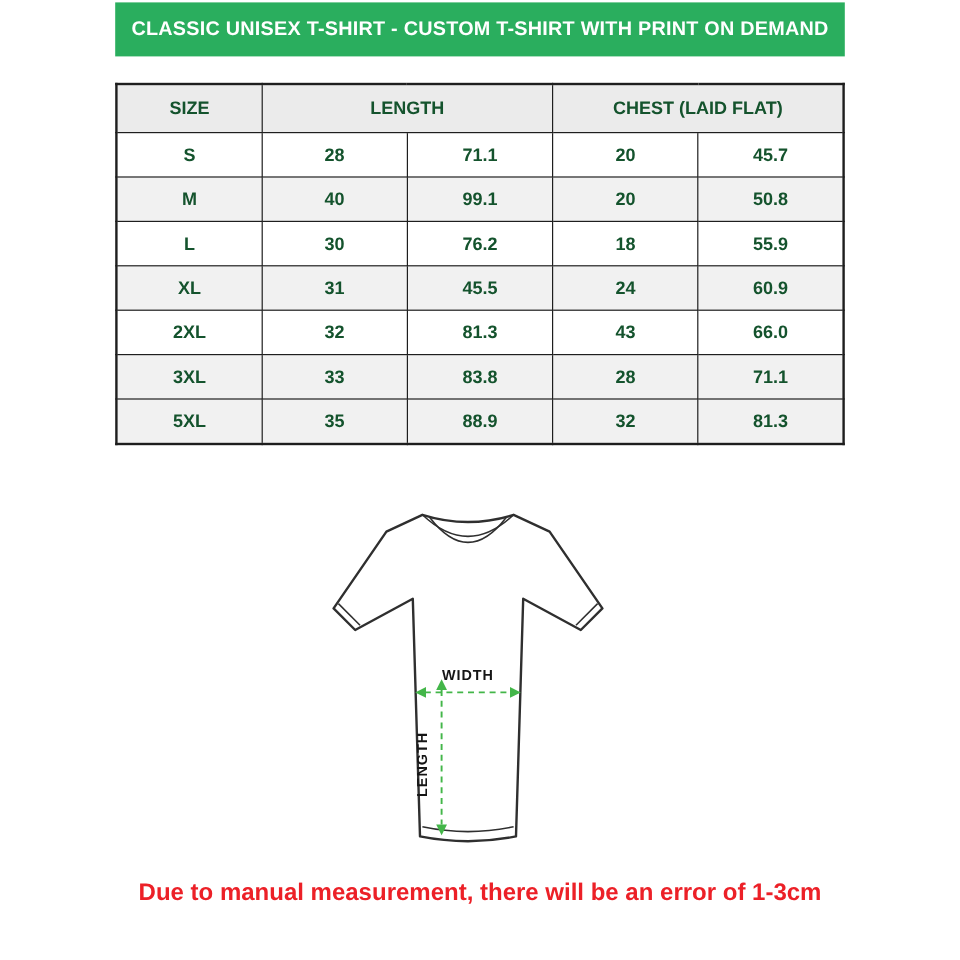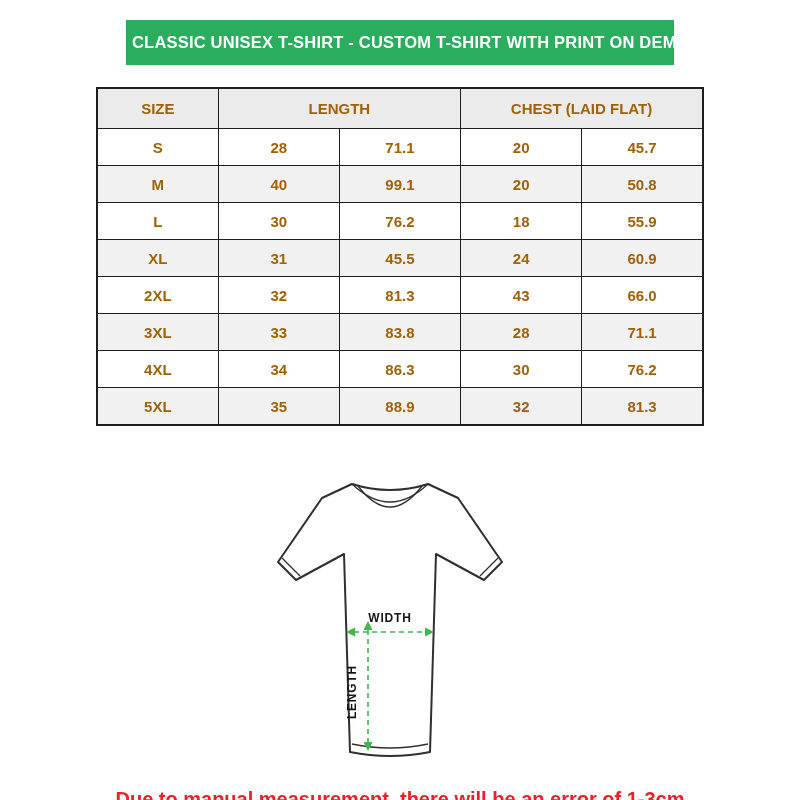--- a/index.html
+++ b/index.html
@@ -7,32 +7,32 @@
     --note-color:#ec2027;
     --arrow-color:#43b649;
     --border:#1e1e1e;
   }
   *{box-sizing:border-box;margin:0;padding:0;}
   html,body{width:800px;height:800px;overflow:hidden;background:#ffffff;
     font-family:"Liberation Sans","DejaVu Sans",sans-serif;}
   .page{width:800px;height:800px;display:flex;flex-direction:column;align-items:center;}
 
   
-  .banner{margin-top:20px;width:548px;background:var(--banner-bg);
-    display:flex;align-items:center;justify-content:flex-start;padding:13px 6px;}
+  .banner{margin-top:2px;width:608px;background:var(--banner-bg);
+    display:flex;align-items:center;justify-content:center;padding:13px 6px;}
   .banner h1{color:#ffffff;font-size:16.5px;font-weight:700;letter-spacing:.2px;
     text-align:center;white-space:nowrap;}
 
   
   table.size-chart{margin-top:22px;width:608px;border-collapse:collapse;
     border:2px solid var(--border);table-layout:fixed;}
   table.size-chart col{width:20%;}
   table.size-chart th,table.size-chart td{
     border:1px solid var(--border);text-align:center;vertical-align:middle;
-    font-size:15px;color:#a16207;}
+    font-size:15px;color:#14532d;}
   table.size-chart thead th{padding:11px 4px;font-weight:700;background:#ebebeb;}
   table.size-chart tbody th{padding:9.5px 4px;font-weight:700;}
   table.size-chart tbody td{padding:9.5px 4px;font-weight:600;}
   table.size-chart tbody tr{background:#ffffff;}
   table.size-chart tbody tr.alt{background:#f1f1f1;}
 
   
   .diagram{margin-top:36px;width:320px;display:flex;justify-content:flex-start;}
   .shirt-stroke{fill:#ffffff;stroke:#2f2f2f;stroke-width:2;stroke-linejoin:round;}
   .stitch{fill:none;stroke:#2f2f2f;stroke-width:1.3;}
@@ -104,27 +104,20 @@
           <td>43</td>
           <td>66.0</td>
         </tr>
         <tr class="alt">
           <th>3XL</th>
           <td>33</td>
           <td>83.8</td>
           <td>28</td>
           <td>71.1</td>
         </tr>
-        <tr>
-          <th>4XL</th>
-          <td>34</td>
-          <td>86.3</td>
-          <td>30</td>
-          <td>76.2</td>
-        </tr>
         <tr class="alt">
           <th>5XL</th>
           <td>35</td>
           <td>88.9</td>
           <td>32</td>
           <td>81.3</td>
         </tr>
       </tbody>
   </table>
 

